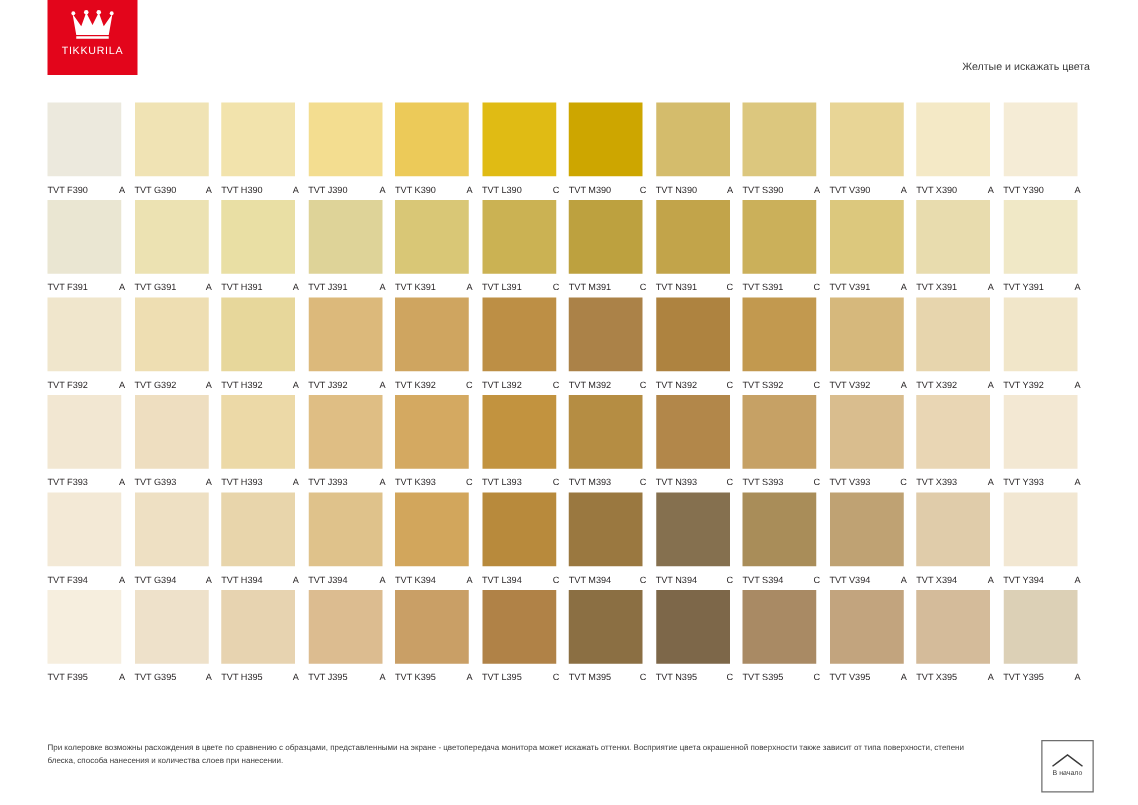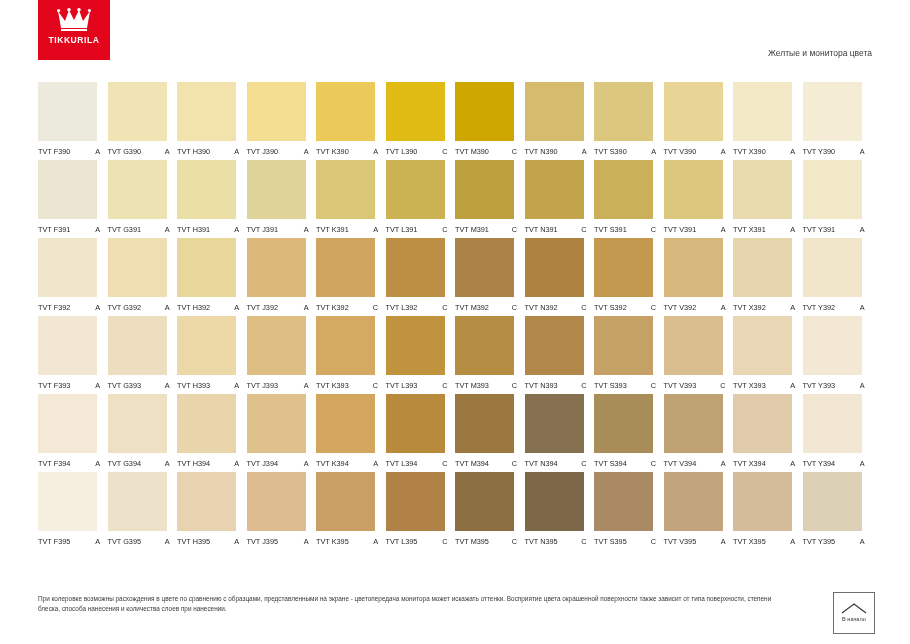--- a/index.html
+++ b/index.html
@@ -42,21 +42,21 @@
   }
   .logo-crown {
     width: 34px;
     height: 24px;
     display: block;
   }
   .logo-word {
     color: #ffffff;
     font-size: 8.5px;
     letter-spacing: 0.6px;
-    font-weight: bold;
+    font-weight: normal;
     margin-top: 4px;
     line-height: 1;
   }
   .header-title {
     position: absolute;
     right: 38px;
     top: 48px;
     font-size: 8.5px;
     color: #3a3a3a;
     white-space: nowrap;
@@ -150,21 +150,21 @@
       <svg class="logo-crown" viewBox="0 0 34 24">
         <path d="M1 3 L8 13 L12 2 L17 12 L22 2 L26 13 L33 3 L30 20 L4 20 Z" fill="#ffffff"></path>
         <circle cx="1.6" cy="2.6" r="1.6" fill="#ffffff"></circle>
         <circle cx="32.4" cy="2.6" r="1.6" fill="#ffffff"></circle>
         <circle cx="12" cy="1.8" r="1.8" fill="#ffffff"></circle>
         <circle cx="22" cy="1.8" r="1.8" fill="#ffffff"></circle>
         <rect x="4" y="21" width="26" height="2" fill="#ffffff"></rect>
       </svg>
       <div class="logo-word">TIKKURILA</div>
     </div>
-    <div class="header-title">Желтые и монитора цвета</div>
+    <div class="header-title">Желтые и искажать цвета</div>
   </div>
 
   <div class="grid">
       <div class="row">
         <div class="cell">
           <div class="chip" style="background: rgb(236, 233, 221);"></div>
           <div class="caption">
             <span class="code">TVT F390</span>
             <span class="base">A</span>
           </div>

